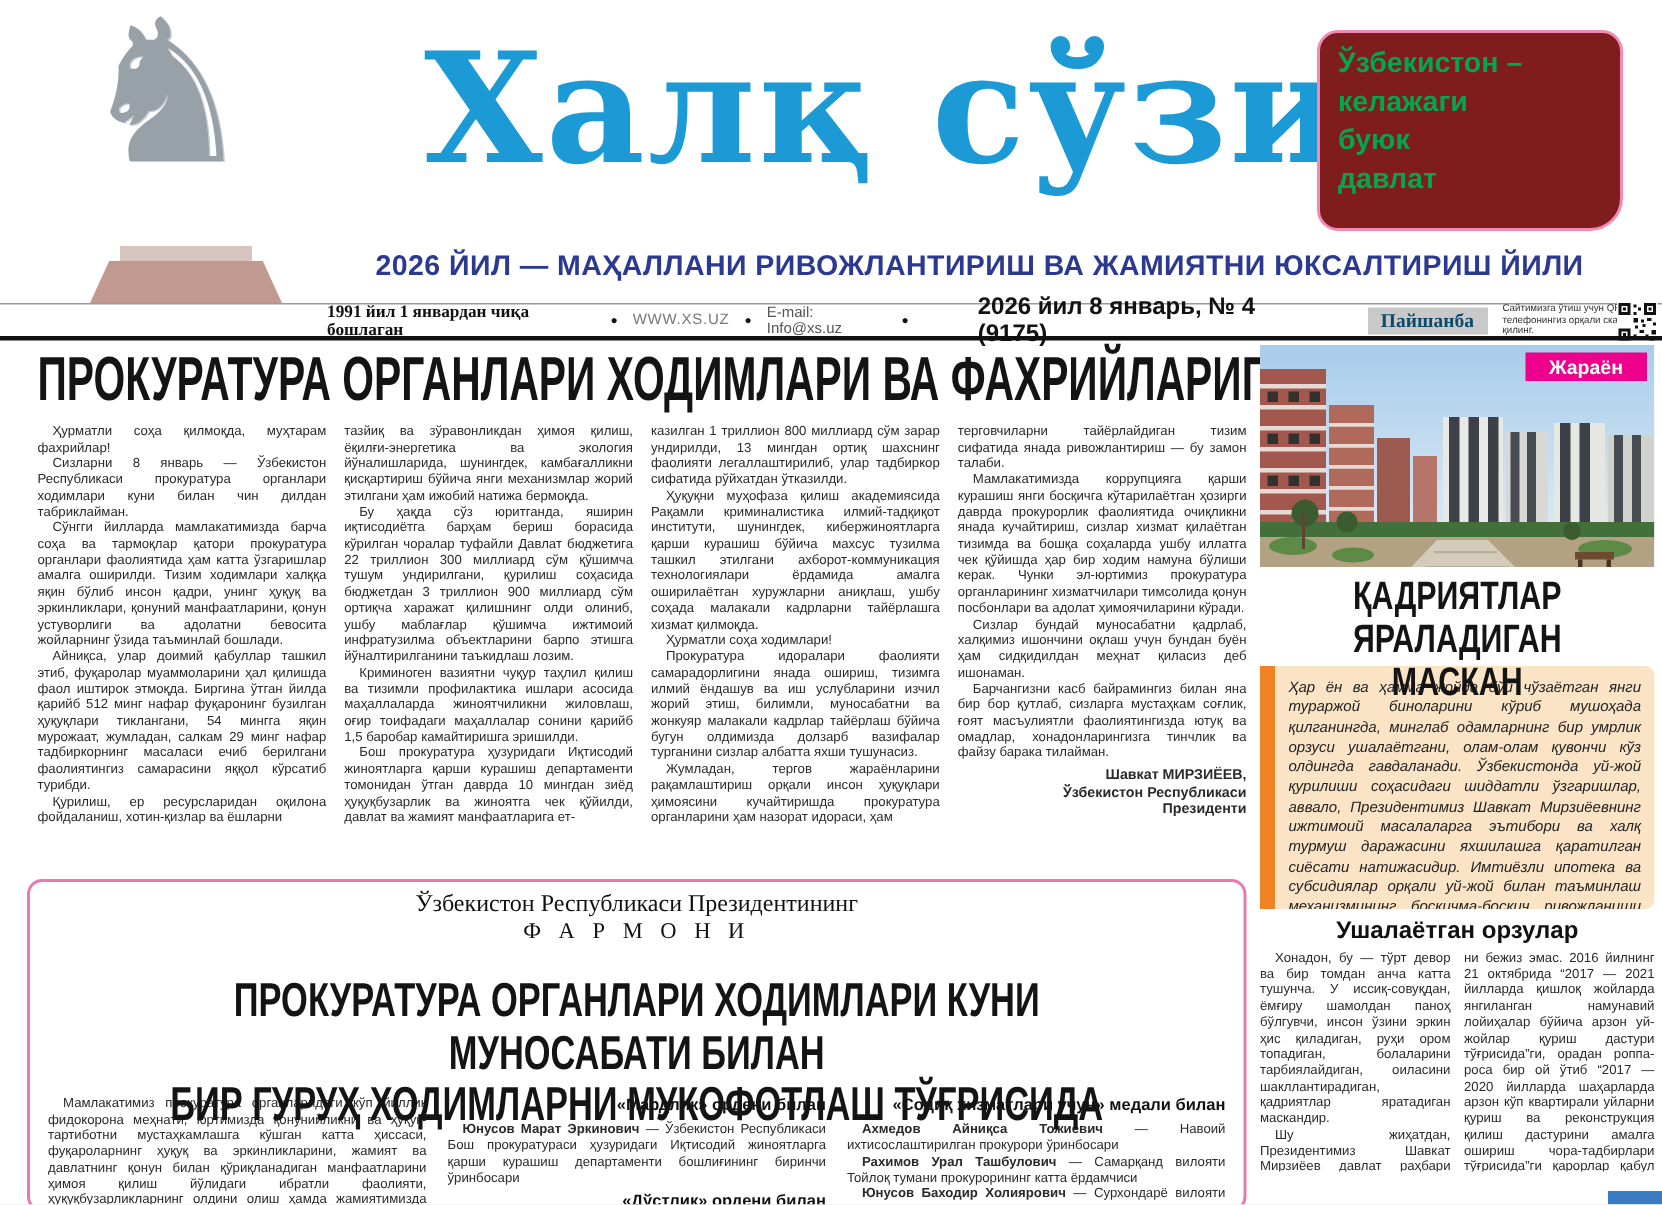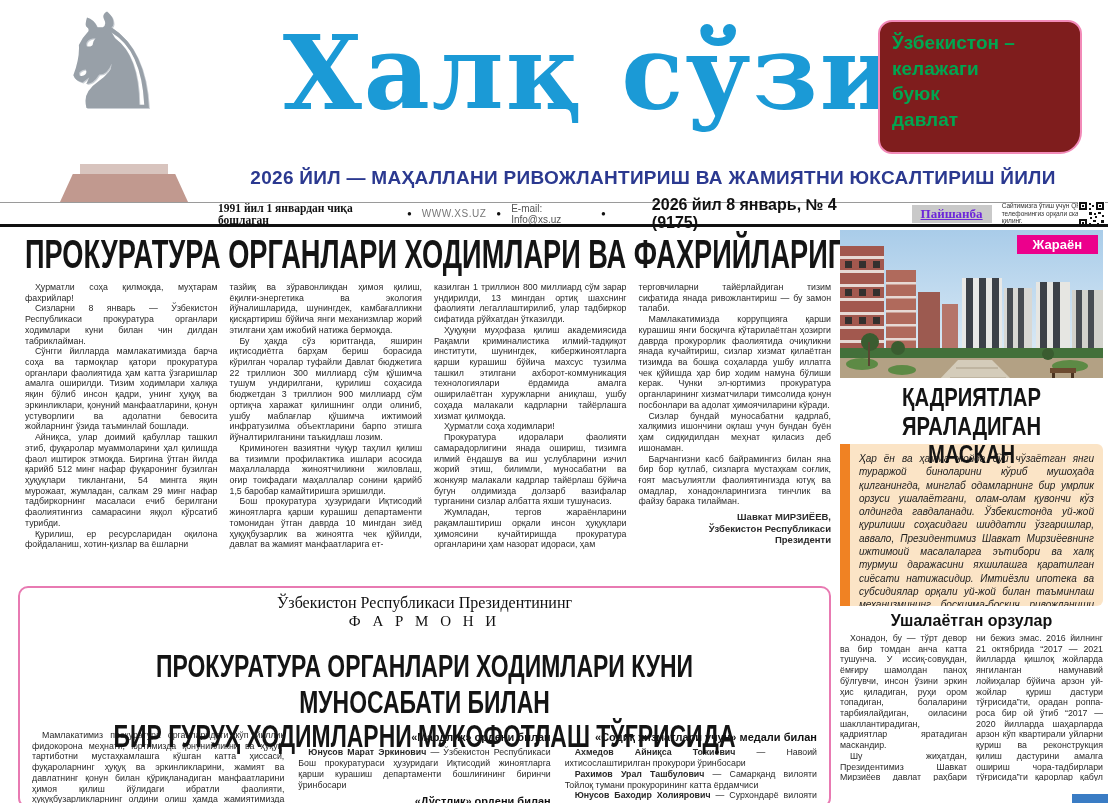--- a/index.html
+++ b/index.html
@@ -26,21 +26,21 @@
     font-size:19px; font-weight:bold; color:#2b3990; letter-spacing:.3px; }
   
   .dateline { position:absolute; left:0; top:202px; width:1108px; height:22px;
     border-top:1px solid #9a9a9a; display:flex; align-items:center; gap:10px; padding-left:218px; }
   .dl-founded { font-family:"Liberation Serif", serif; font-weight:bold; font-size:11.5px; color:#111; }
   .dl-dot { font-size:8px; color:#111; }
   .dl-site { font-size:10px; color:#777; letter-spacing:.5px; }
   .dl-mail { font-size:10px; color:#555; }
   .dl-issue { font-size:16px; font-weight:bold; color:#111; margin-left:36px; margin-right:26px; }
   .dl-day { background:#c9c9c9; font-family:"Liberation Serif", serif; font-weight:bold; font-size:13px;
-    padding:1px 9px; color:#6d28d9;text-decoration:underline; }
+    padding:1px 9px; color:#0c4a6e; }
   .dl-qrnote { width:112px; font-size:6.5px; line-height:1.2; color:#333; }
   .dl-qr { position:absolute; right:3px; top:-2px; width:27px; height:27px; }
   .black-bar { position:absolute; left:0; top:224px; width:1108px; height:3px; background:#101010; }
   
   .cond-wrap { overflow:visible; }
   .cond { display:inline-block; font-weight:bold; color:#141414; white-space:pre-line;
     font-family:"Liberation Sans", sans-serif; }
   .bodycol { flex:1; font-size:8.8px; line-height:1.22; text-align:justify; color:#2a2a2a; }
   .bodycol p { text-indent:10px; }
   .bodycol.cont p:first-child { text-indent:0; }

